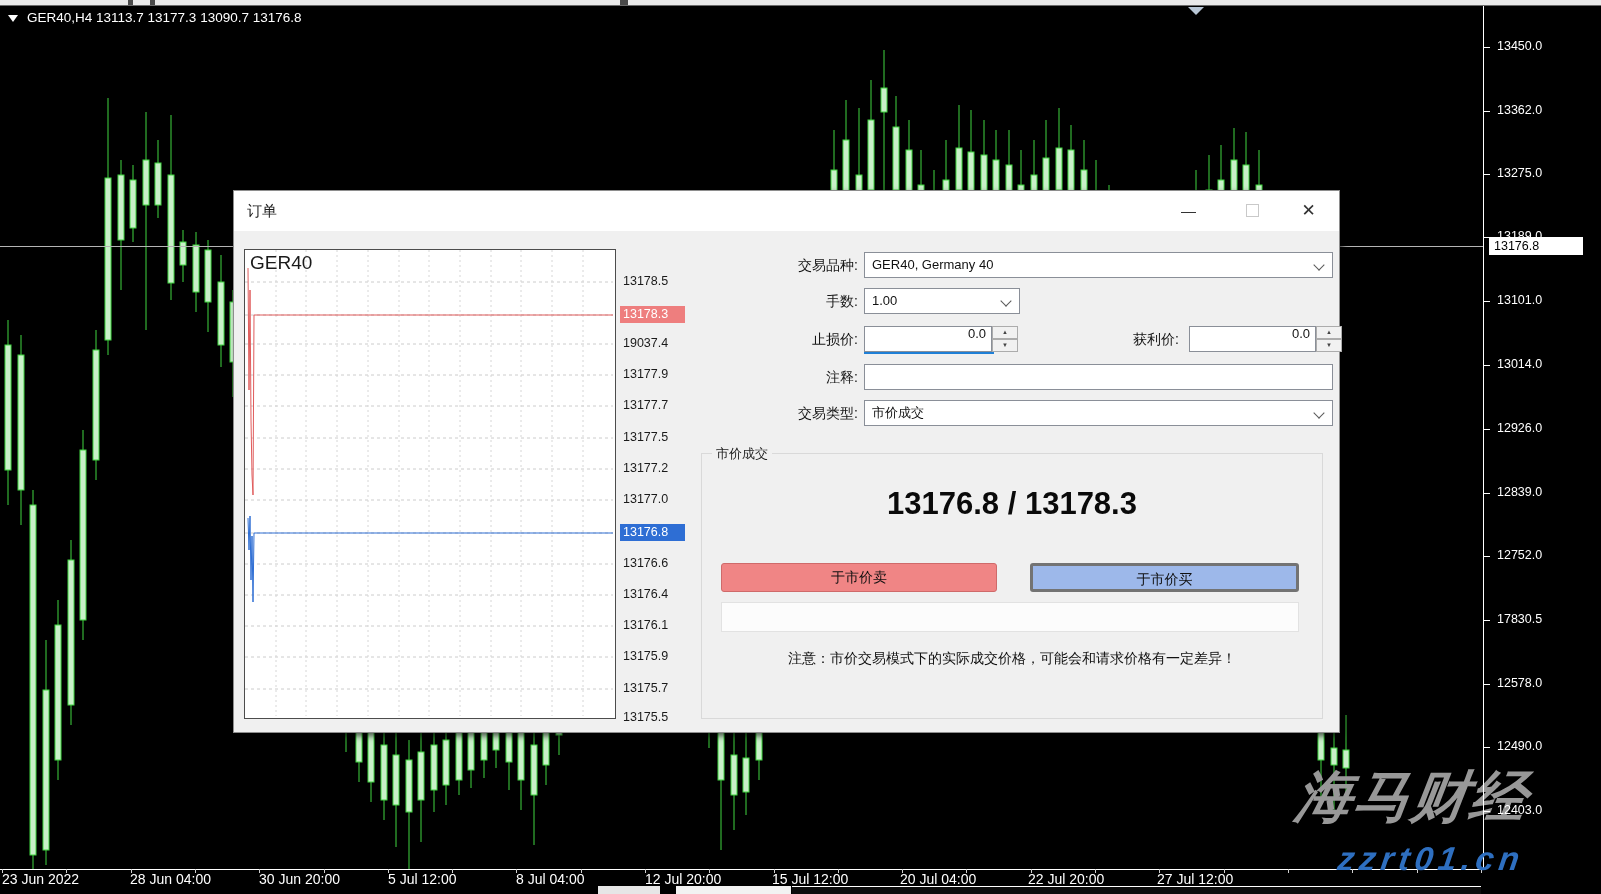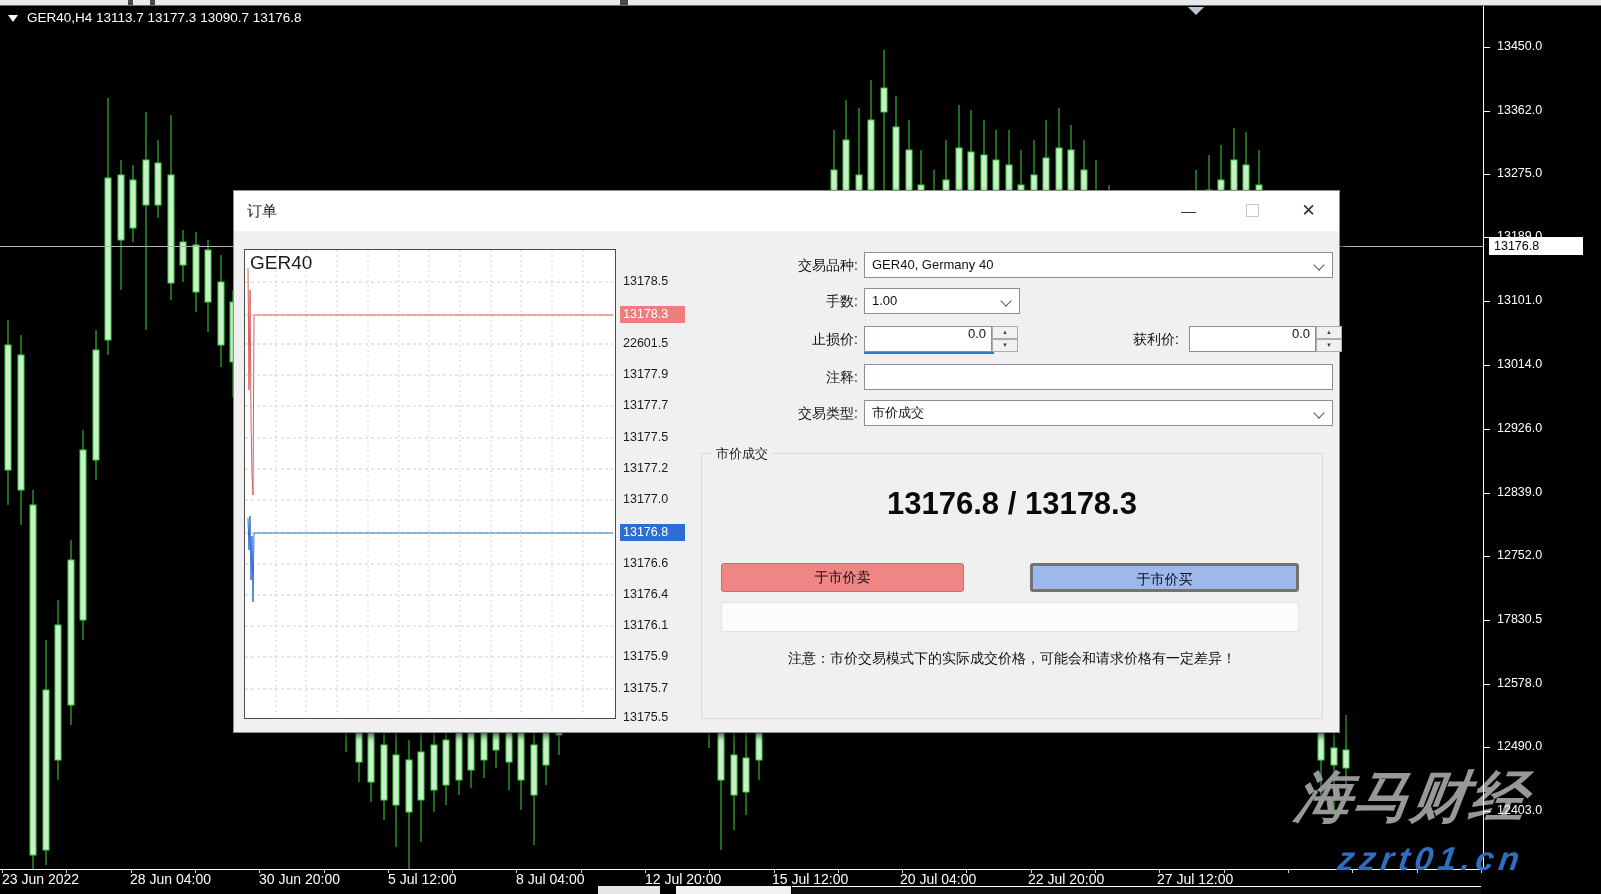--- a/index.html
+++ b/index.html
@@ -66,21 +66,21 @@
             font-size:13px;color:#111;padding:0 5px;font-family:"Liberation Sans",sans-serif;}
   .spin{position:absolute;width:26px;height:26px;}
   .spin .sb{position:absolute;left:0;width:26px;height:13px;background:#f1f1f1;border:1px solid #acacac;
             box-sizing:border-box;font-size:6px;line-height:11px;text-align:center;color:#444;}
   .spin .up{top:0;} .spin .dn{top:13px;}
   .focus-underline{position:absolute;height:2px;background:#1f7fd6;}
   
   .groupbox{position:absolute;left:467px;top:262px;width:622px;height:266px;border:1px solid #d9d9d9;box-sizing:border-box;}
   .legend{position:absolute;left:10px;top:-9px;background:#f0f0f0;padding:0 4px;font-size:13px;color:#222;}
   .bigprice{position:absolute;left:0;right:0;top:32px;text-align:center;font-size:31px;font-weight:bold;color:#0a0a0a;}
-  .sellbtn{position:absolute;left:19px;top:109px;width:243px;height:29px;background:#f08585;border:1px solid #cf6a6a;
+  .sellbtn{position:absolute;left:19px;top:109px;width:276px;height:29px;background:#f08585;border:1px solid #cf6a6a;
            border-radius:3px;font-size:14px;line-height:27px;text-align:center;color:#101010;box-sizing:border-box;cursor:default;}
   .buybtn{position:absolute;left:328px;top:109px;width:269px;height:29px;background:#9db8ea;border:3px solid #737373;
           border-radius:3px;font-size:14px;line-height:27px;text-align:center;color:#101010;box-sizing:border-box;cursor:default;}
   .resultstrip{position:absolute;left:19px;top:148px;width:578px;height:30px;background:#fcfcfc;border:1px solid #e2e2e2;box-sizing:border-box;}
   .notetext{position:absolute;left:0;right:0;top:196px;text-align:center;font-size:14px;color:#111;}
 </style>
 </head>
 <body>
 
 <div class="screen">
@@ -432,21 +432,21 @@
             <line x1="276" y1="0" x2="276" y2="466" stroke="#d6d6d6" stroke-width="1" stroke-dasharray="2 3"></line>
             <line x1="307" y1="0" x2="307" y2="466" stroke="#d6d6d6" stroke-width="1" stroke-dasharray="2 3"></line>
             <line x1="338" y1="0" x2="338" y2="466" stroke="#d6d6d6" stroke-width="1" stroke-dasharray="2 3"></line>
             <polyline points="3,18 4,140 5,40 6,170 7,225 8,245 9,65 368,65" fill="none" stroke="#e05b5b" stroke-width="1"></polyline>
             <polyline points="3,268 4,300 5,266 6,330 7,286 8,352 9,283 368,283" fill="none" stroke="#2e6ed4" stroke-width="1"></polyline>
           </svg>
       </div>
       <div id="tick-labels">
           <div class="tick-label" style="top: 24px;">13178.5</div>
           <div class="tick-label ask" style="top: 57px;">13178.3</div>
-          <div class="tick-label" style="top: 86px;">22601.5</div>
+          <div class="tick-label" style="top: 86px;">19037.4</div>
           <div class="tick-label" style="top: 117px;">13177.9</div>
           <div class="tick-label" style="top: 148px;">13177.7</div>
           <div class="tick-label" style="top: 180px;">13177.5</div>
           <div class="tick-label" style="top: 211px;">13177.2</div>
           <div class="tick-label" style="top: 242px;">13177.0</div>
           <div class="tick-label bid" style="top: 275px;">13176.8</div>
           <div class="tick-label" style="top: 306px;">13176.6</div>
           <div class="tick-label" style="top: 337px;">13176.4</div>
           <div class="tick-label" style="top: 368px;">13176.1</div>
           <div class="tick-label" style="top: 399px;">13175.9</div>

